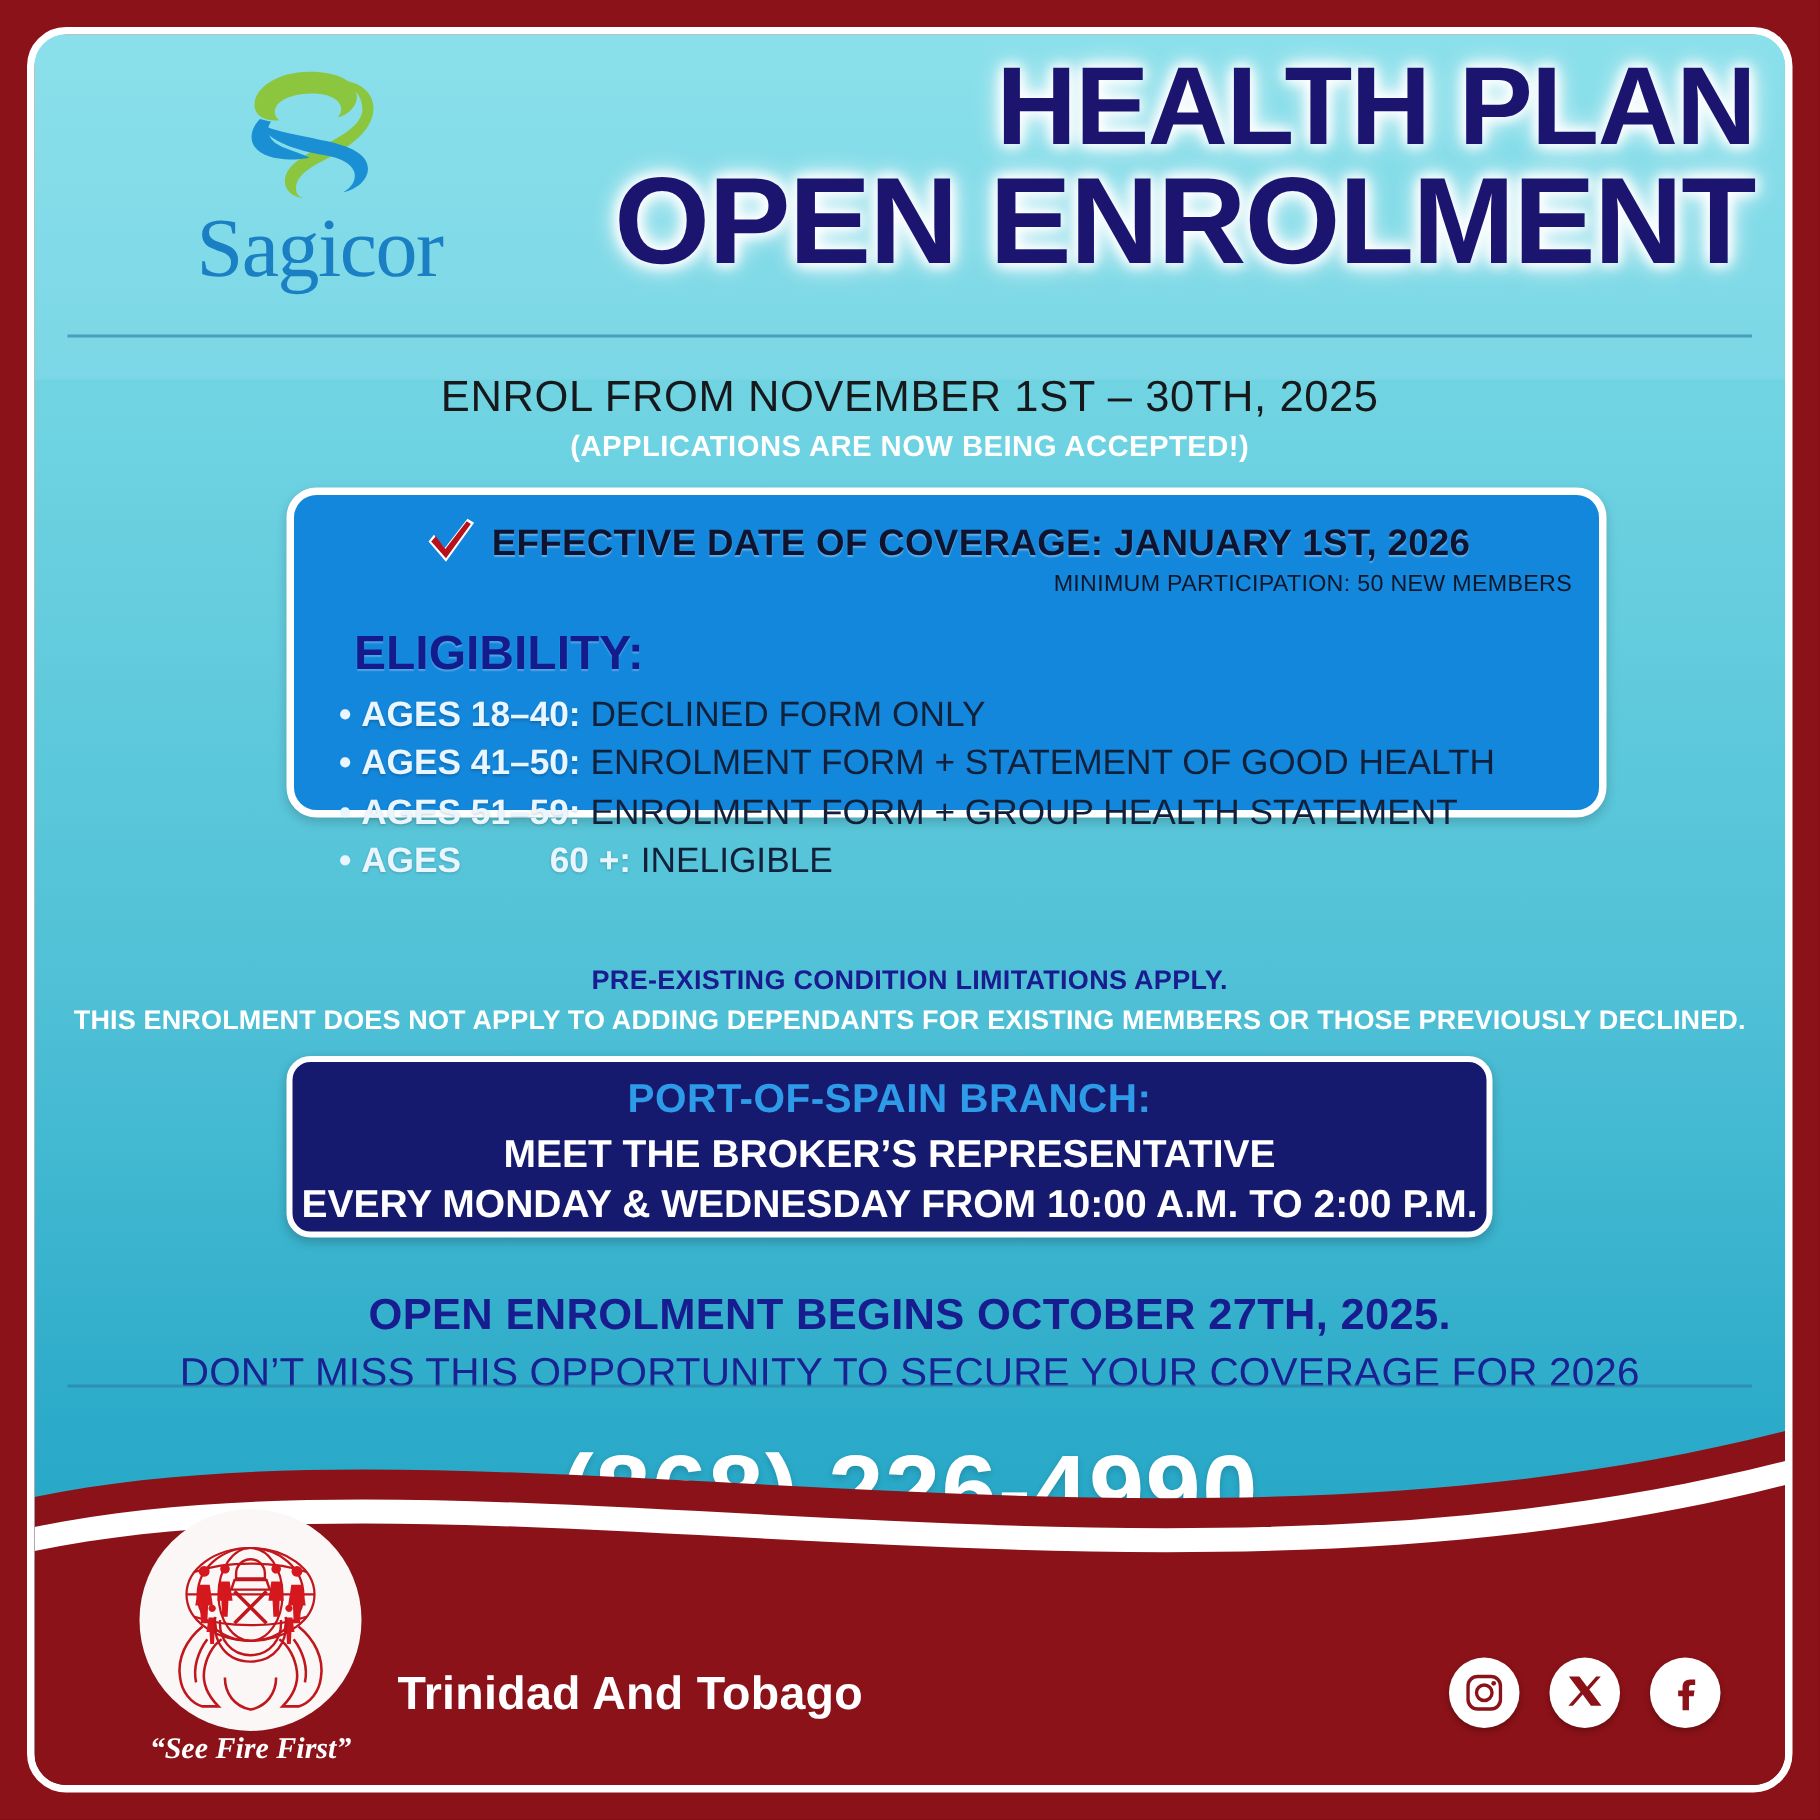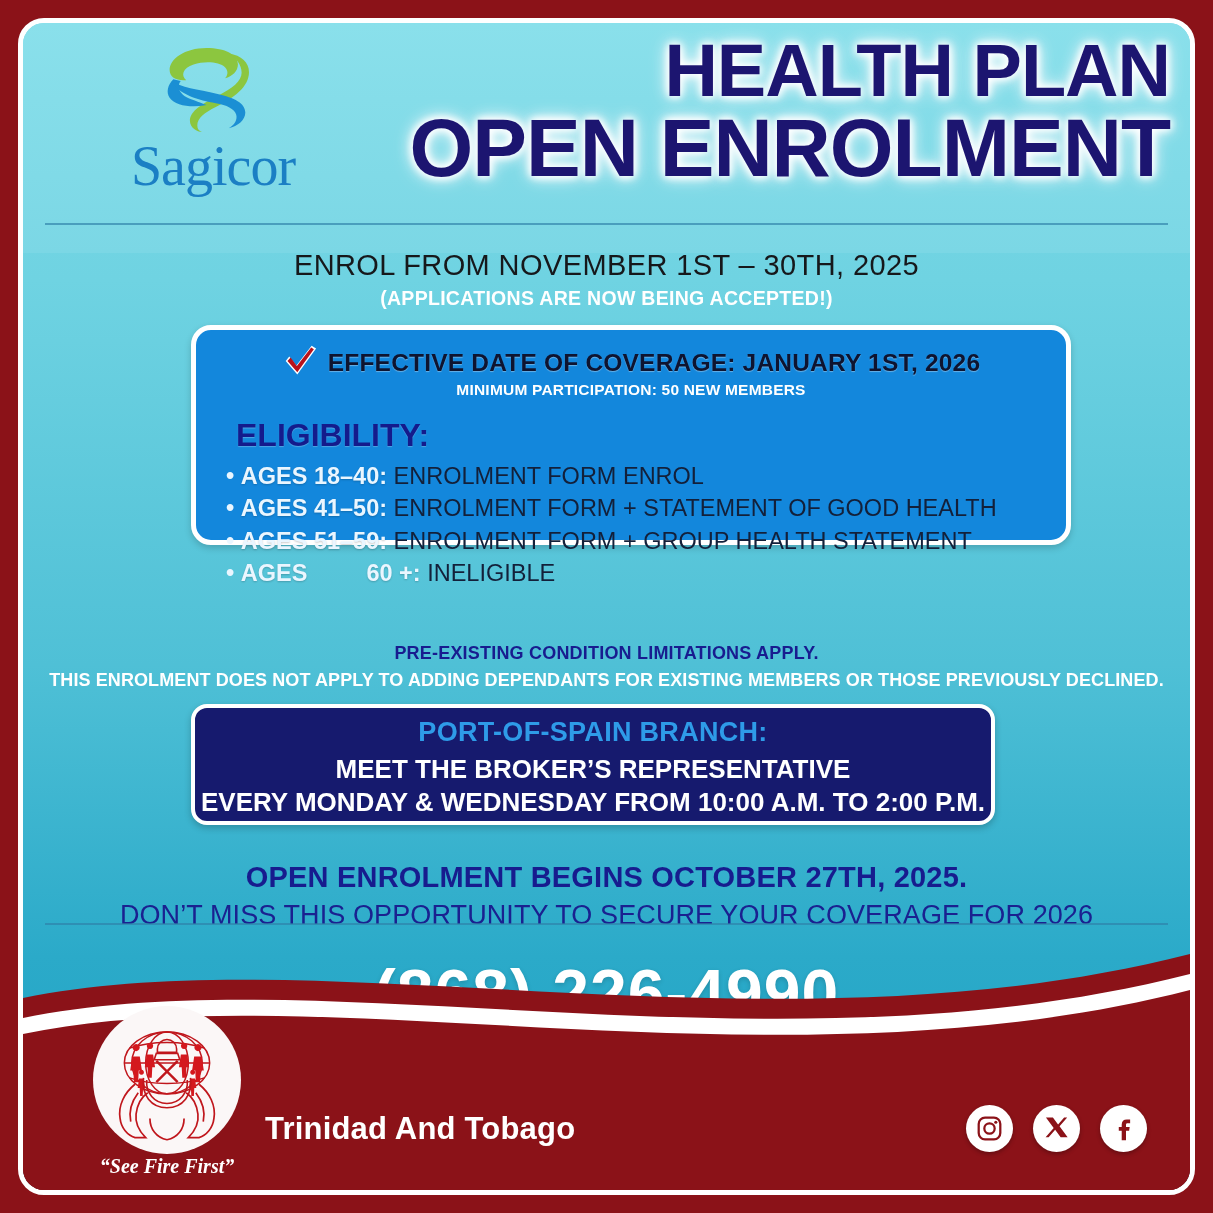--- a/index.html
+++ b/index.html
@@ -93,22 +93,22 @@
   .eff-row {
     display: flex; align-items: center; justify-content: center; gap: 10px;
     margin-top: 4px;
   }
   .check-icon { width: 36px; height: 34px; flex: 0 0 auto; margin-top:-4px;}
   .eff-text {
     font-size: 24.5px; font-weight: bold; color: #0E1430; letter-spacing: .2px;
     text-shadow: 0 1px 1px rgba(255,255,255,.35);
   }
   .min-part {
-    text-align: center; margin-top: 3px;
-    font-size: 15.5px; font-weight: bold; color: #ffffff; letter-spacing: .2px;
+    text-align: right; margin-top: 3px;
+    font-size: 15.5px; font-weight: normal; color: #0f172a; letter-spacing: .2px;
   }
   .elig-title {
     margin-top: 18px; margin-left: 22px;
     font-size: 32px; font-weight: bold; color: #141B8C;
     text-shadow: 0 1px 1px rgba(255,255,255,.25);
   }
   .elig-list { margin-top: 6px; margin-left: 12px; }
   .elig-item {
     font-size: 23.5px; color: #13203A; line-height: 1.38;
     white-space: nowrap;
@@ -240,21 +240,21 @@
         <div class="eff-text">EFFECTIVE DATE OF COVERAGE: JANUARY 1ST, 2026</div>
       </div>
       <div class="min-part">MINIMUM PARTICIPATION: 50 NEW MEMBERS</div>
 
       <div class="elig-title">ELIGIBILITY:</div>
 
       <div class="elig-list">
         <div class="elig-item">
           <span class="bullet">•</span>
           <span class="lbl">AGES 18–40:</span>
-          <span class="val">ENROLMENT FORM ENROL</span>
+          <span class="val">DECLINED FORM ONLY</span>
         </div>
         <div class="elig-item">
           <span class="bullet">•</span>
           <span class="lbl">AGES 41–50:</span>
           <span class="val">ENROLMENT FORM + STATEMENT OF GOOD HEALTH</span>
         </div>
         <div class="elig-item">
           <span class="bullet">•</span>
           <span class="lbl">AGES 51–59:</span>
           <span class="val">ENROLMENT FORM + GROUP HEALTH STATEMENT</span>

